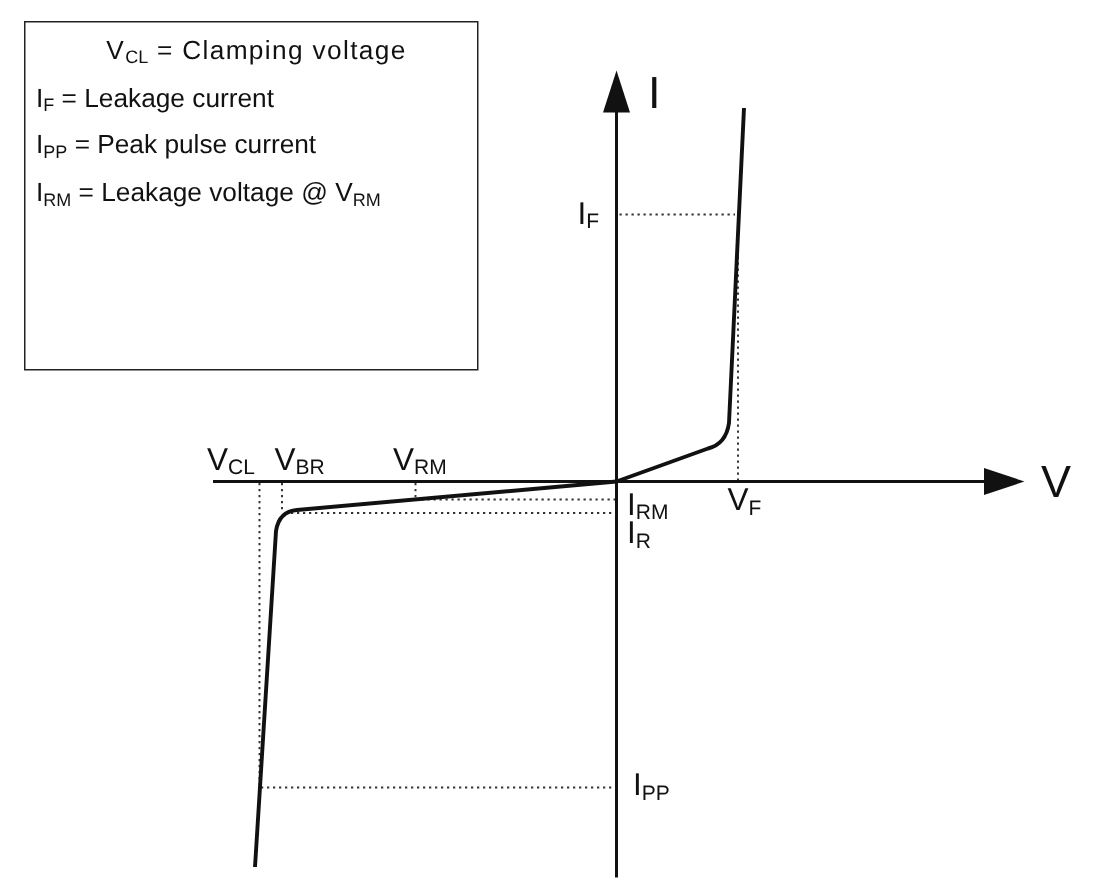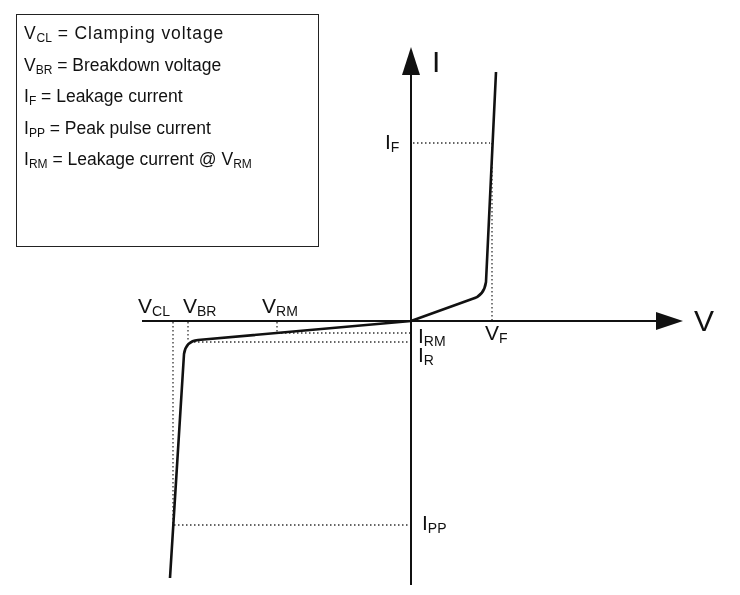--- a/index.html
+++ b/index.html
@@ -1,34 +1,33 @@
 <!DOCTYPE html>
 <html><head>
 <meta charset="utf-8">
 <style>
   html, body { margin: 0; padding: 0; background: #ffffff; }
   body { width: 740px; height: 595px; position: relative; overflow: hidden;
          font-family: "Liberation Sans", "DejaVu Sans", sans-serif; color: #111; }
   #legend { position: absolute; left: 16px; top: 14px; width: 303px; height: 233px;
             border: 1.5px solid #222; box-sizing: border-box; padding: 5px 0 0 7px; background: #fff; }
   .leg-row { font-size: 17.5px; line-height: 26.5px; white-space: nowrap; }
-  .leg-row.first { letter-spacing: 0.9px; }
+  .leg-row.first { letter-spacing: 0.9px; text-align: center; }
   .sub { font-size: 12px; vertical-align: -3px; letter-spacing: 0; }
   svg#plot { position: absolute; left: 0; top: 0; }
   .lbl { font-family: "Liberation Sans", "DejaVu Sans", sans-serif; fill: #111; }
 </style>
 </head>
 <body>
 
 <div id="legend">
   <div class="leg-row first"><span>V</span><span class="sub">CL</span><span> = Clamping voltage</span></div>
-  <div class="leg-row"><span>V</span><span class="sub">BR</span><span> = Breakdown voltage</span></div>
   <div class="leg-row"><span>I</span><span class="sub">F</span><span> = Leakage current</span></div>
   <div class="leg-row"><span>I</span><span class="sub">PP</span><span> = Peak pulse current</span></div>
-  <div class="leg-row"><span>I</span><span class="sub">RM</span><span> = Leakage current @ V</span><span class="sub">RM</span></div>
+  <div class="leg-row"><span>I</span><span class="sub">RM</span><span> = Leakage voltage @ V</span><span class="sub">RM</span></div>
 </div>
 
 <svg id="plot" width="740" height="595" viewBox="0 0 740 595">
 
   <g stroke="#333" stroke-width="1.3" stroke-dasharray="1.5 2.5" fill="none">
     <line x1="173" y1="322" x2="173" y2="525"></line>
     <line x1="188" y1="322" x2="188" y2="342"></line>
     <line x1="277" y1="322" x2="277" y2="332"></line>
     <line x1="492" y1="143" x2="492" y2="321"></line>
     <line x1="413" y1="143" x2="490" y2="143"></line>

